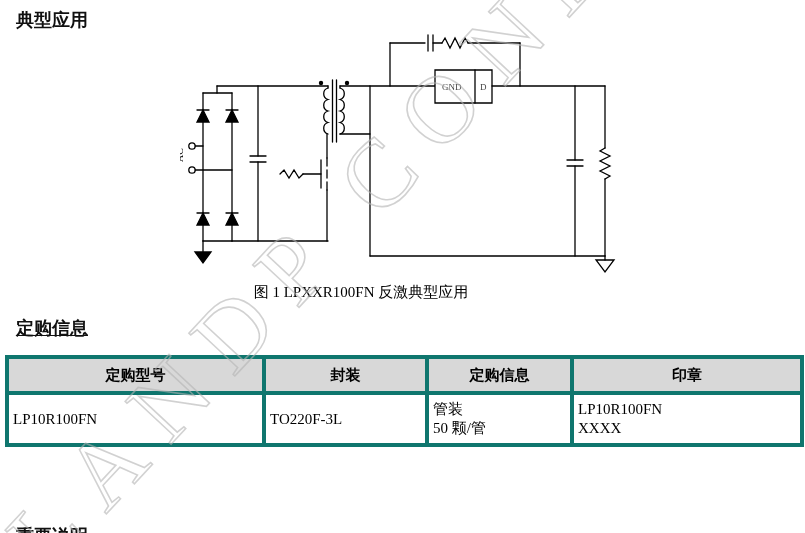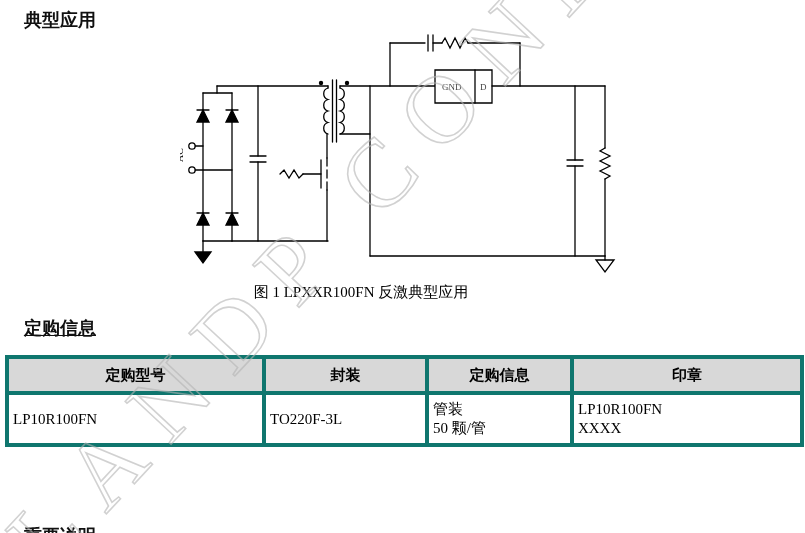--- a/index.html
+++ b/index.html
@@ -1,21 +1,21 @@
 <!DOCTYPE html>
 <html><head>
 <meta charset="utf-8">
 <style>
   html,body{margin:0;padding:0;}
   body{
     width:805px;height:533px;position:relative;overflow:hidden;
     background:#ffffff;font-family:"Liberation Serif",serif;color:#000;
   }
   .heading{
-    position:absolute;left:24px;font-family:"Liberation Sans",sans-serif;
+    position:absolute;left:16px;font-family:"Liberation Sans",sans-serif;
     font-weight:bold;font-size:18px;color:#111;
   }
   #h-typical{top:8px;}
   #h-order{top:316px;text-decoration:underline;}
   #h-bottom{top:524px;}
   #circuit{position:absolute;left:180px;top:26px;}
   #circuit *{vector-effect:non-scaling-stroke;}
   .caption{
     position:absolute;left:0;top:283px;width:722px;text-align:center;
     font-size:15px;font-family:"Liberation Serif",serif;color:#000;

